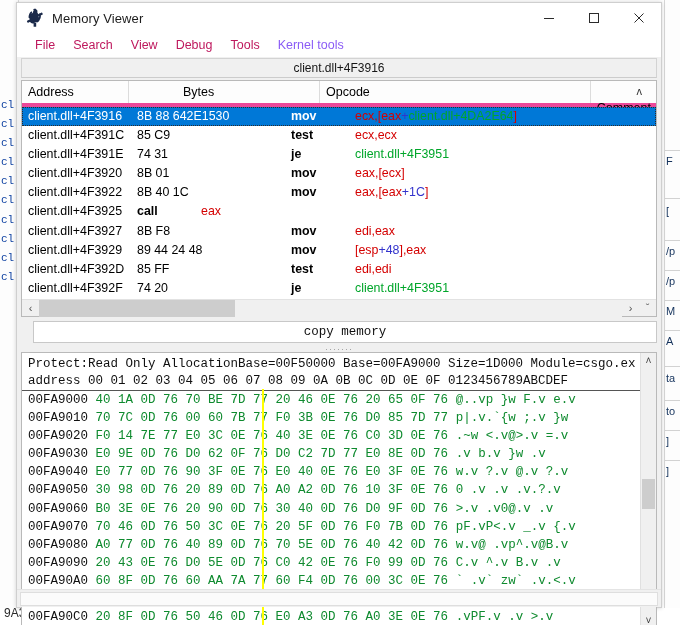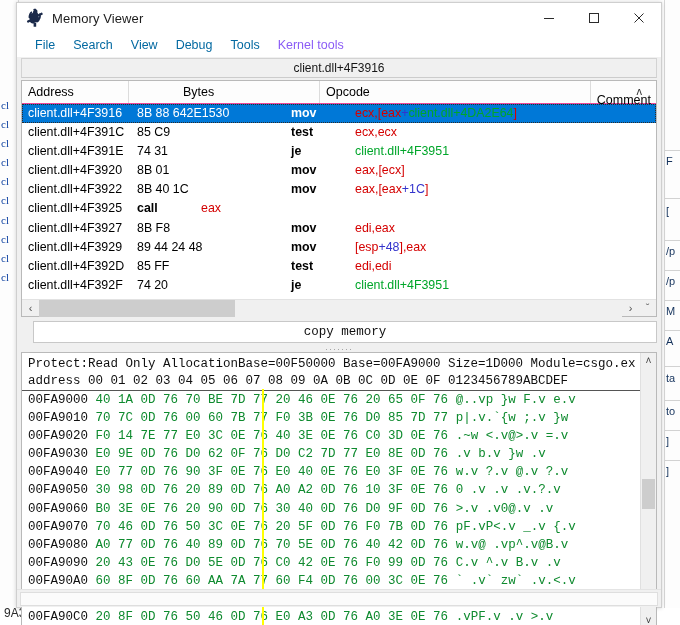--- a/index.html
+++ b/index.html
@@ -7,21 +7,21 @@
     width:680px;height:625px;overflow:hidden;
     background:#ffffff;
     font-family:"Liberation Sans", sans-serif;
     font-size:12px;
     color:#000;
     position:relative;
   }
   
   #bg-desktop{position:absolute;inset:0;background:#ffffff;}
   .bg-left-strip{position:absolute;left:0;top:0;width:18px;height:625px;background:#fdfdfd;border-right:1px solid #dcdcdc;overflow:hidden;}
-  .bg-left-rows{position:absolute;left:1px;top:96px;font-family:Liberation Serif, serif;font-size:11px;color:#0b3fa0;line-height:19.1px;}
+  .bg-left-rows{position:absolute;left:1px;top:96px;font-family:Liberation Mono, monospace;font-size:11px;color:#0b3fa0;line-height:19.1px;}
   .bg-left-rows div{white-space:nowrap;}
   .bg-left-lower{position:absolute;left:0px;top:523px;font-size:11px;line-height:19px;color:#111;padding-left:28px;}
   .bg-bottom{position:absolute;left:0;top:608px;width:680px;height:17px;background:#ffffff;overflow:hidden;}
   .bg-bottom-text{position:absolute;left:4px;top:-2px;white-space:nowrap;font-family:"Liberation Sans",sans-serif;font-size:12px;color:#2b2b2b;}
   .bg-bottom-text .grn{color:#1a9e3c;}
   .bg-right{position:absolute;left:664px;top:0;width:16px;height:625px;background:#fdfdfd;border-left:1px solid #d7d7d7;overflow:hidden;}
   .bg-right .rtxt{position:absolute;left:1px;white-space:nowrap;font-size:11px;color:#14325c;}
   .bg-right .rdiv{position:absolute;left:0;width:16px;height:1px;background:#d2d2d2;}
 
   
@@ -33,30 +33,30 @@
   
   .titlebar{height:30px;background:#ffffff;display:flex;align-items:center;position:relative;}
   .ce-icon{width:20px;height:20px;margin-left:8px;margin-right:7px;position:relative;flex:none;}
   .ce-icon svg{display:block;}
   .title-text{font-size:13px;color:#1c1c1c;letter-spacing:.1px;}
   .winbtns{position:absolute;right:0;top:0;height:30px;display:flex;}
   .winbtn{width:45px;height:30px;display:flex;align-items:center;justify-content:center;}
   .winbtn svg{display:block;}
   
   .menubar{height:24px;background:#ffffff;display:flex;align-items:center;padding-left:10px;}
-  .menuitem{font-size:12.5px;color:#0369a1;padding:2px 8px;margin-right:2px;}
+  .menuitem{font-size:12.5px;color:#be185d;padding:2px 8px;margin-right:2px;}
   .menuitem.disabled{color:#8b5cf6;}
 
   
   .symbolbar{margin:1px 4px 0 4px;height:20px;background:#f0f0f0;border:1px solid #d3d3d3;border-bottom:1px solid #cccccc;
     display:flex;align-items:center;justify-content:center;font-size:12px;color:#161616;box-sizing:border-box;}
 
   
   .disasm{position:relative;margin:2px 4px 0 4px;background:#ffffff;border:1px solid #b9b9b9;box-sizing:border-box;height:237px;}
-  .dis-head{display:flex;height:22px;background:#fdfdfd;border-bottom:1px solid #ec4899;align-items:center;font-size:12.5px;}
+  .dis-head{display:flex;height:22px;background:#fdfdfd;border-bottom:4px solid #ec4899;align-items:flex-start;font-size:12.5px;}
   .dis-head .hc{padding-left:6px;box-sizing:border-box;height:22px;line-height:22px;border-right:1px solid #dcdcdc;overflow:hidden;white-space:nowrap;}
   .hc.c-addr{width:115px;}
   .hc.c-bytes{width:154px;margin-left:48px;}
   .hc.c-op{width:292px;border-right:1px solid #dcdcdc;}
   .hc.c-comment{width:70px;border-right:none;margin-top:16px;}
   .hdr-sortcaret{position:absolute;right:14px;top:4px;font-size:11px;color:#333;}
   .dis-rows{position:relative;}
   .drow{display:flex;height:19.1px;line-height:19.1px;font-size:12.4px;white-space:nowrap;}
   .drow.sel{background:#0078d7;color:#ffffff;outline:1px dotted #2b2b2b;outline-offset:-1px;}
   .drow .d-addr{width:115px;padding-left:6px;box-sizing:border-box;overflow:hidden;}

